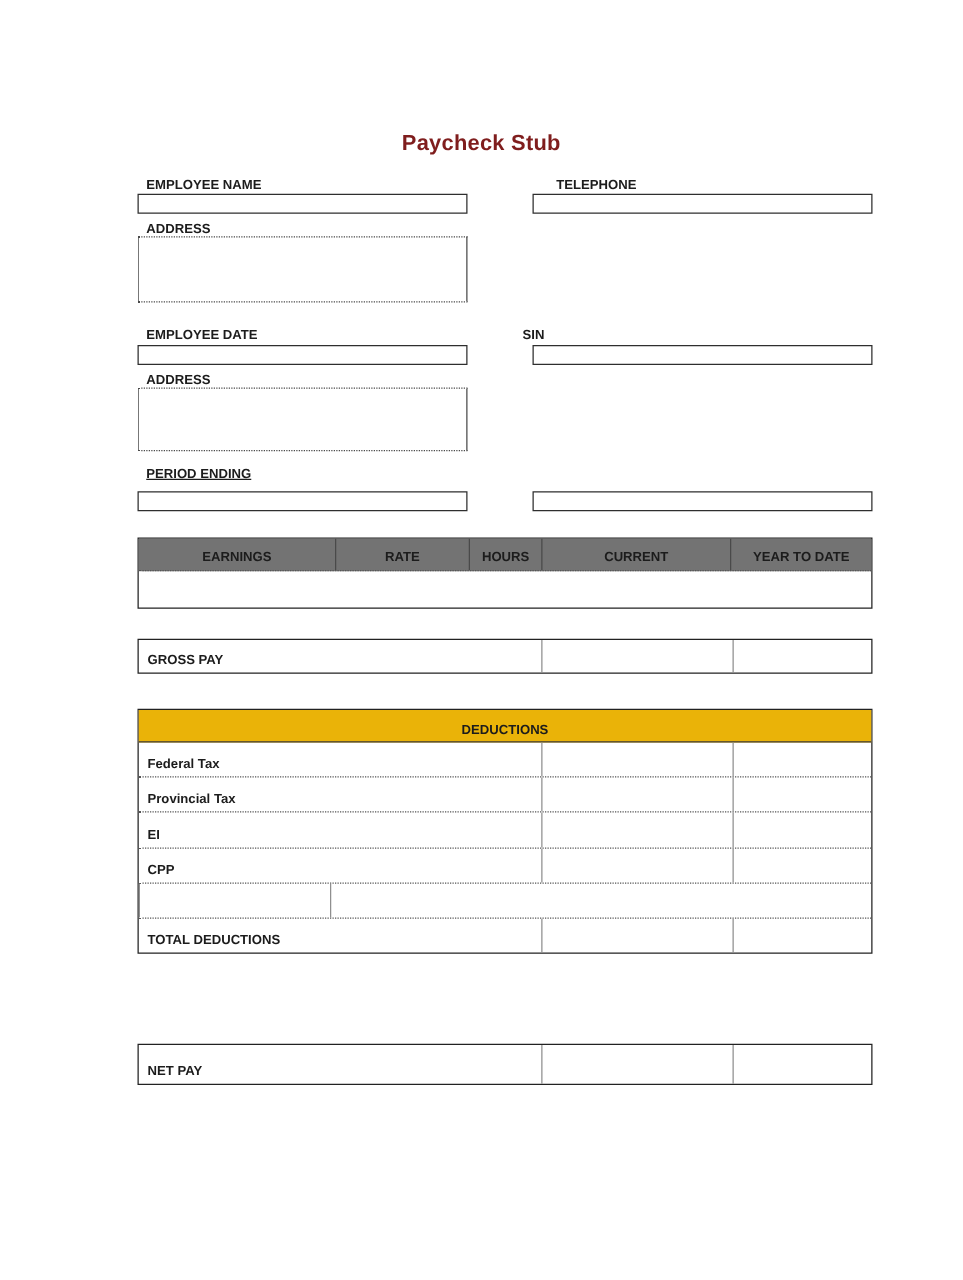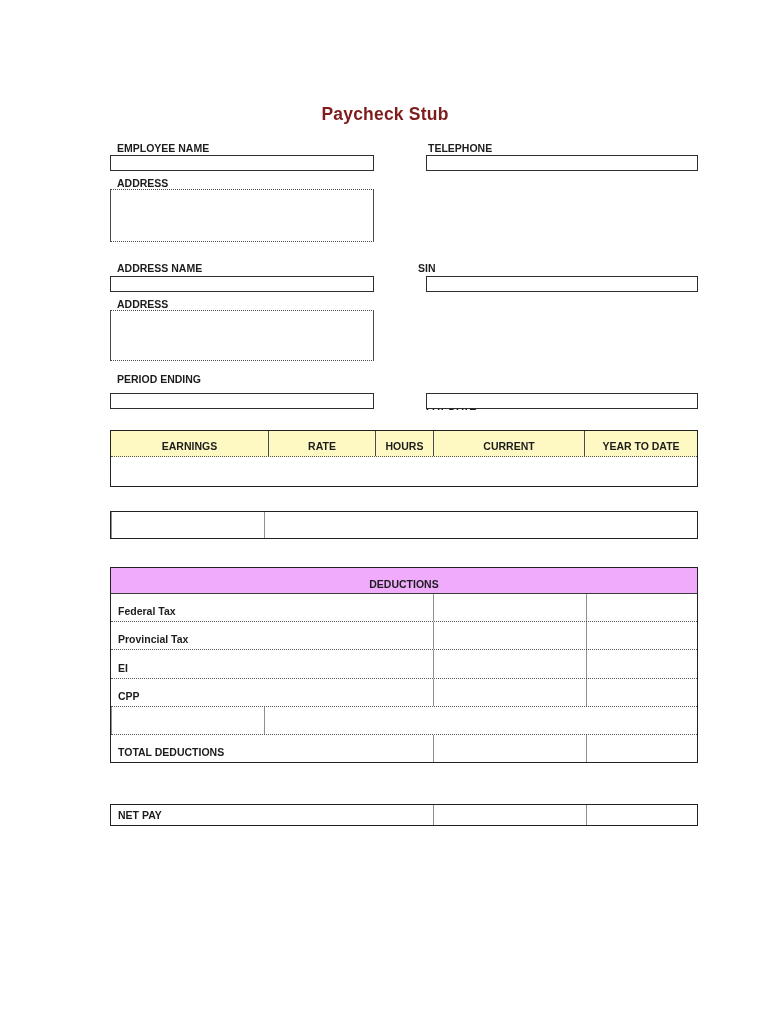--- a/index.html
+++ b/index.html
@@ -30,21 +30,21 @@
     border-bottom:1.4px dotted #4a4a4a;
     border-left:1.4px solid #4a4a4a;
     border-right:1.4px solid #4a4a4a;
   }
   
   .earnings-table {
     position:absolute; left:110px; top:430px; width:588px; height:57px;
     box-sizing:border-box; border:1.8px solid #222; background:#fff;
     display:flex; flex-direction:column;
   }
-  .et-header { display:flex; height:26px; background:#fef9c3; border-bottom:1.2px dotted #555; box-sizing:border-box; }
+  .et-header { display:flex; height:26px; background:#737373; border-bottom:1.2px dotted #555; box-sizing:border-box; }
   .et-cell {
     box-sizing:border-box; display:flex; align-items:flex-end; justify-content:center;
     font-size:10.5px; font-weight:700; padding-bottom:4px;
   }
   .et-cell + .et-cell { border-left:1.2px solid #4a4a4a; }
   .et-row { display:flex; flex:1; }
   .et-c1 { width:157px; } .et-c2 { width:107px; } .et-c3 { width:58px; }
   .et-c4 { width:151px; } .et-c5 { flex:1; }
   .et-row .et-cell { justify-content:flex-start; padding:0 0 4px 7px; }
   
@@ -59,21 +59,21 @@
   .tb-cell { box-sizing:border-box; border-left:1.6px solid #8f8f8f; }
   .tb-current { width:153px; }
   .tb-ytd { flex:1; }
   
   .deductions-table {
     position:absolute; left:110px; top:567px; width:588px; height:196px;
     box-sizing:border-box; border:1.8px solid #222; background:#fff;
     display:flex; flex-direction:column;
   }
   .dt-header {
-    height:26px; background:#f0abfc; border-bottom:1.2px solid #3a3a3a;
+    height:26px; background:#eab308; border-bottom:1.2px solid #3a3a3a;
     box-sizing:border-box; display:flex; align-items:flex-end; justify-content:center;
     font-size:10.5px; font-weight:700; padding-bottom:3px;
   }
   .dt-rows { flex:1; display:flex; flex-direction:column; }
   .dt-row { flex:1; display:flex; border-bottom:1px dotted #555; box-sizing:border-box; }
   .dt-row:last-child { border-bottom:none;text-align:right; }
   .dt-label {
     width:322px; box-sizing:border-box; position:relative;
     display:flex; align-items:flex-end; padding:0 0 4px 7px;
     font-size:10.5px; font-weight:700;
@@ -86,52 +86,53 @@
 </head>
 <body>
 
 <div class="page">
 
   <div class="doc-title">Paycheck Stub</div>
 
   <div class="field-label" style="left:117px; top:143px;">EMPLOYEE NAME</div>
   <div class="input-box" style="left:110px; top:155px; width:264px; height:16px;"></div>
 
-  <div class="field-label" style="left:428px; top:143px;">TELEPHONE</div>
+  <div class="field-label" style="left:445px; top:143px;">TELEPHONE</div>
   <div class="input-box" style="left:426px; top:155px; width:272px; height:16px;"></div>
 
   <div class="field-label" style="left:117px; top:178px;">ADDRESS</div>
   <div class="addr-box" style="left:110px; top:189px; width:264px; height:53px;"></div>
 
-  <div class="field-label" style="left:117px; top:263px;">ADDRESS NAME</div>
+  <div class="field-label" style="left:117px; top:263px;">EMPLOYEE DATE</div>
   <div class="input-box" style="left:110px; top:276px; width:264px; height:16px;"></div>
 
   <div class="field-label" style="left:418px; top:263px;">SIN</div>
   <div class="input-box" style="left:426px; top:276px; width:272px; height:16px;"></div>
 
   <div class="field-label" style="left:117px; top:299px;">ADDRESS</div>
   <div class="addr-box" style="left:110px; top:310px; width:264px; height:51px;"></div>
 
-  <div class="field-label" style="left:117px; top:374px;">PERIOD ENDING</div>
+  <div class="field-label" style="left:117px; top:374px;text-decoration:underline;">PERIOD ENDING</div>
   <div class="input-box" style="left:110px; top:393px; width:264px; height:16px;"></div>
 
   <div class="field-label" style="left:426px; top:381px;margin-top:20px;">PAY DATE</div>
   <div class="input-box" style="left:426px; top:393px; width:272px; height:16px;"></div>
 
   <div class="earnings-table">
     <div class="et-header">
       <div class="et-cell et-c1">EARNINGS</div>
       <div class="et-cell et-c2">RATE</div>
       <div class="et-cell et-c3">HOURS</div>
       <div class="et-cell et-c4">CURRENT</div>
       <div class="et-cell et-c5">YEAR TO DATE</div>
     </div>
   </div>
 
   <div class="total-bar" style="top:511px; height:28px;">
+    <div class="tb-label">GROSS PAY</div>
     <div class="tb-cell tb-current"></div>
     <div class="tb-cell tb-ytd"></div>
   </div>
 
   <div class="deductions-table">
     <div class="dt-header">DEDUCTIONS</div>
     <div class="dt-rows">
       <div class="dt-row">
         <div class="dt-label">Federal Tax</div>
         <div class="dt-cell dt-current"></div>
@@ -157,19 +158,19 @@
         <div class="dt-cell dt-ytd"></div>
       </div>
       <div class="dt-row">
         <div class="dt-label">TOTAL DEDUCTIONS</div>
         <div class="dt-cell dt-current"></div>
         <div class="dt-cell dt-ytd"></div>
       </div>
     </div>
   </div>
 
-  <div class="total-bar" style="top:804px; height:22px;">
+  <div class="total-bar" style="top:835px; height:33px;">
     <div class="tb-label">NET PAY</div>
     <div class="tb-cell tb-current"></div>
     <div class="tb-cell tb-ytd"></div>
   </div>
 
 </div>
 
 </body></html>

